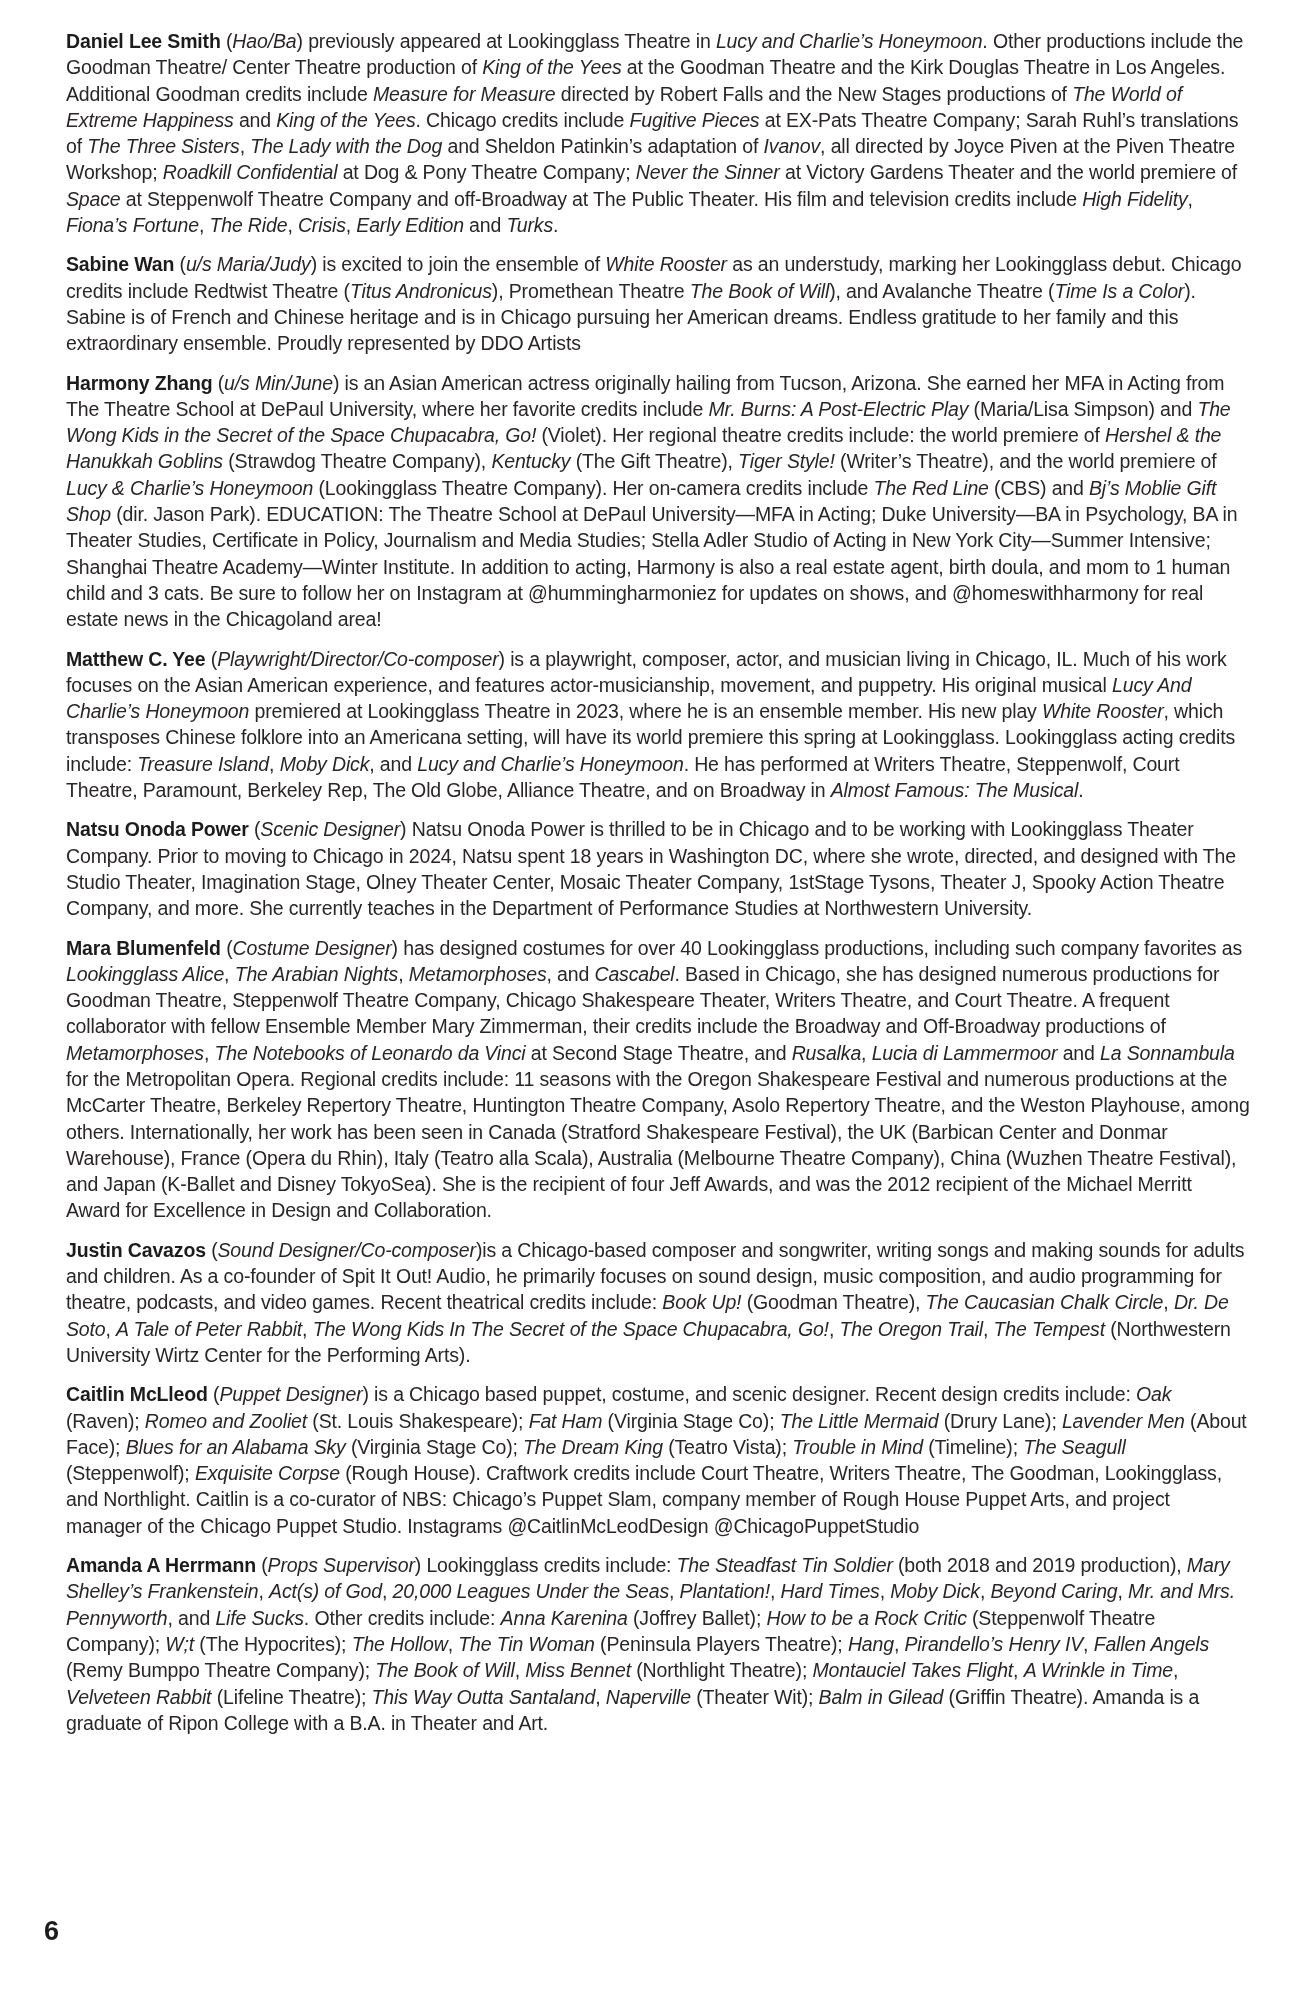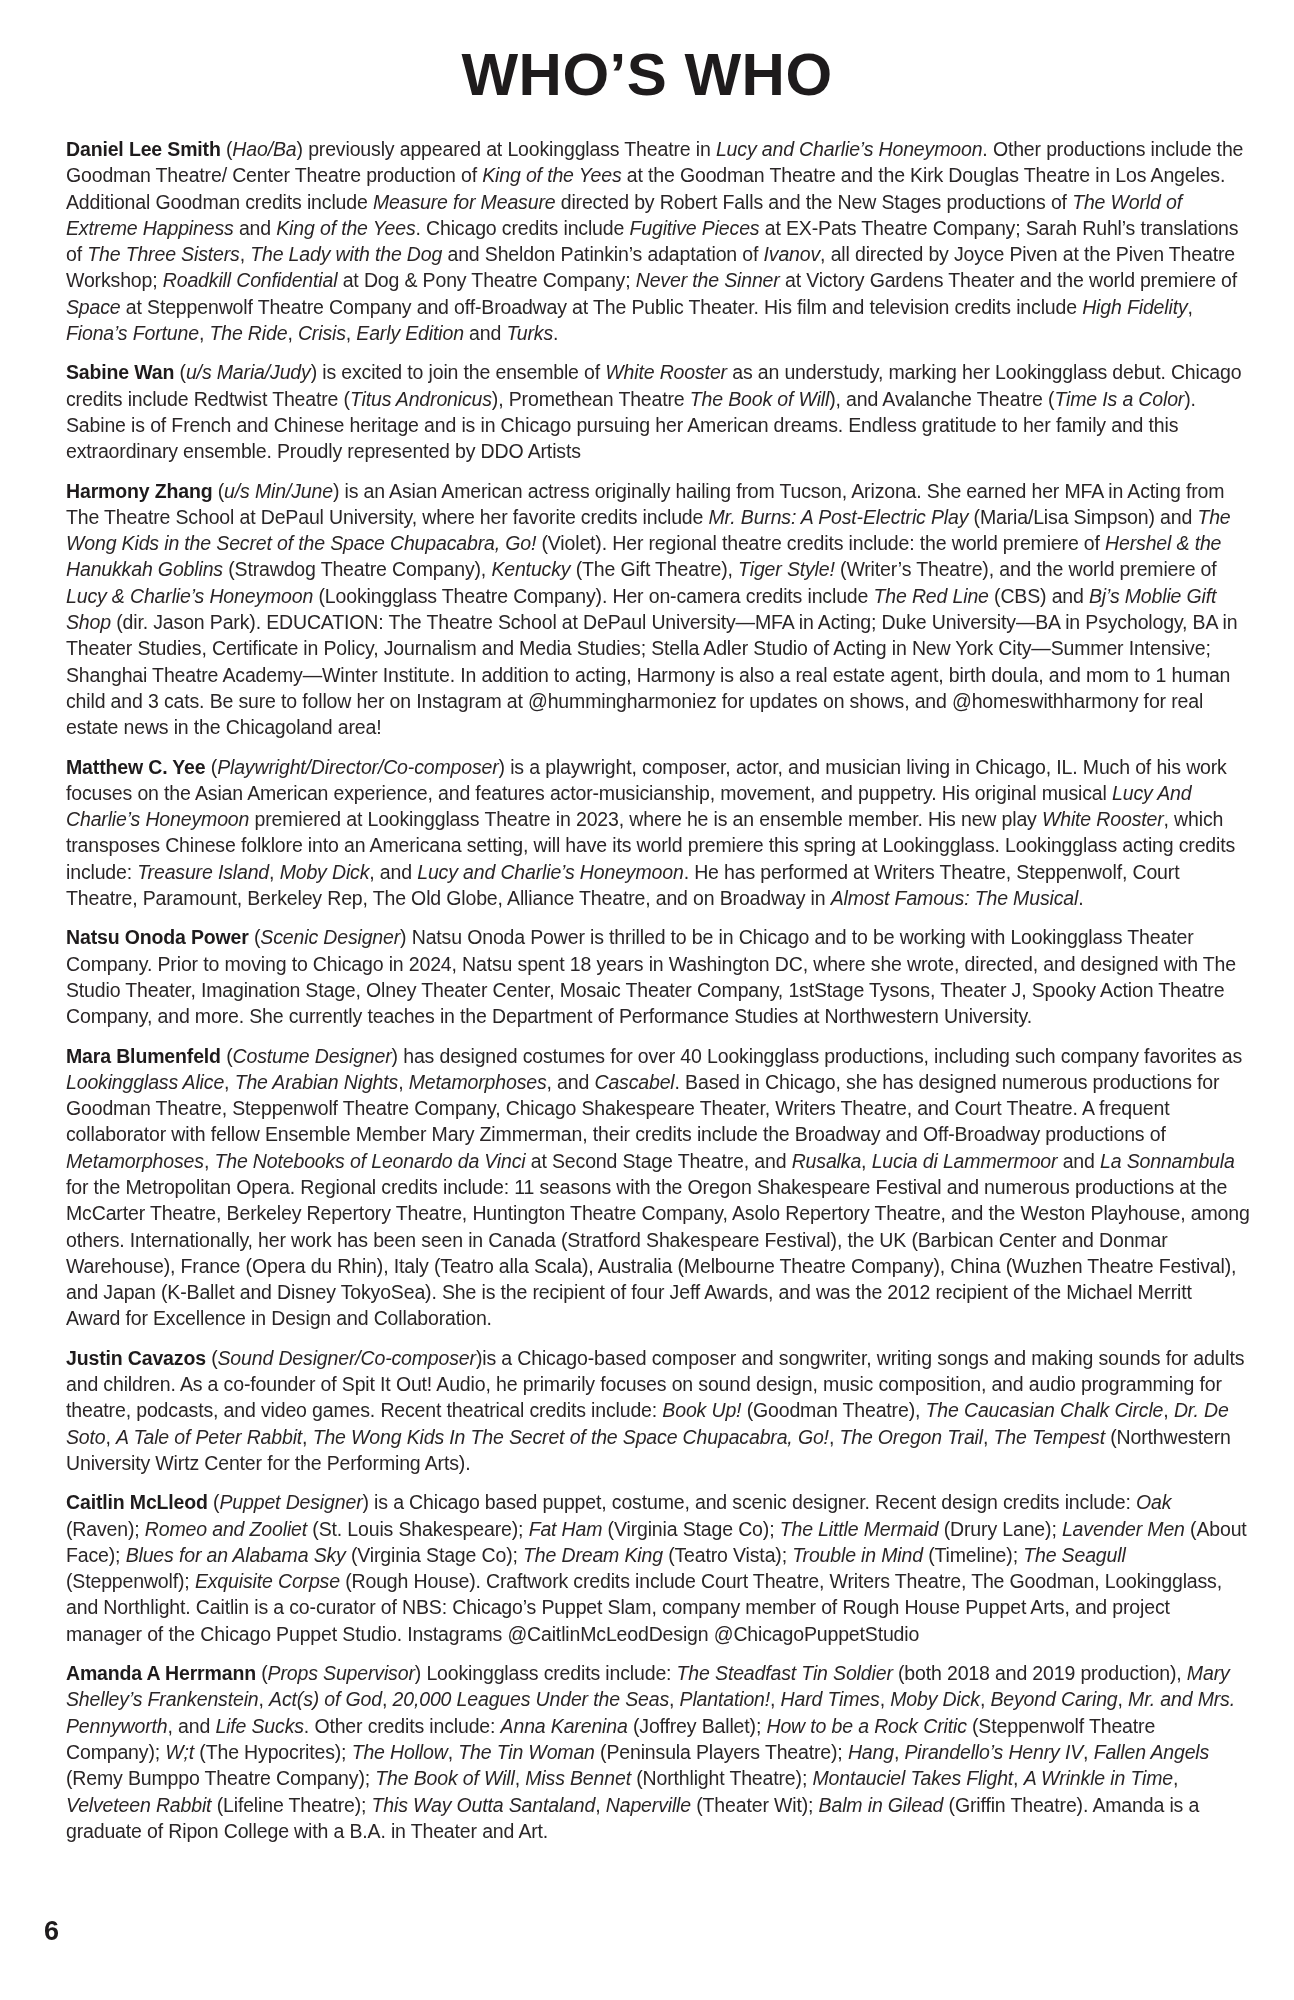--- a/index.html
+++ b/index.html
@@ -42,21 +42,20 @@
     top: 1916px;
     font-size: 27px;
     font-weight: bold;
     color: #1e1b1c;
   }
 </style>
 </head>
 <body>
 
 <div class="page">
-  <h1 class="title">WHO’S WHO</h1>
 
   <div class="bios">
     <p class="bio"><span class="b">Daniel Lee Smith</span><span> (</span><span class="i">Hao/Ba</span><span>) previously appeared at Lookingglass Theatre in </span><span class="i">Lucy and Charlie’s Honeymoon</span><span>. Other productions include the Goodman Theatre/ Center Theatre production of </span><span class="i">King of the Yees</span><span> at the Goodman Theatre and the Kirk Douglas Theatre in Los Angeles. Additional Goodman credits include </span><span class="i">Measure for Measure</span><span> directed by Robert Falls and the New Stages productions of </span><span class="i">The World of Extreme Happiness</span><span> and </span><span class="i">King of the Yees</span><span>. Chicago credits include </span><span class="i">Fugitive Pieces</span><span> at EX-Pats Theatre Company; Sarah Ruhl’s translations of </span><span class="i">The Three Sisters</span><span>, </span><span class="i">The Lady with the Dog</span><span> and Sheldon Patinkin’s adaptation of </span><span class="i">Ivanov</span><span>, all directed by Joyce Piven at the Piven Theatre Workshop; </span><span class="i">Roadkill Confidential</span><span> at Dog &amp; Pony Theatre Company; </span><span class="i">Never the Sinner</span><span> at Victory Gardens Theater and the world premiere of </span><span class="i">Space</span><span> at Steppenwolf Theatre Company and off-Broadway at The Public Theater. His film and television credits include </span><span class="i">High Fidelity</span><span>, </span><span class="i">Fiona’s Fortune</span><span>, </span><span class="i">The Ride</span><span>, </span><span class="i">Crisis</span><span>, </span><span class="i">Early Edition</span><span> and </span><span class="i">Turks</span><span>.</span></p>
     <p class="bio"><span class="b">Sabine Wan</span><span> (</span><span class="i">u/s Maria/Judy</span><span>) is excited to join the ensemble of </span><span class="i">White Rooster</span><span> as an understudy, marking her Lookingglass debut. Chicago credits include Redtwist Theatre (</span><span class="i">Titus Andronicus</span><span>), Promethean Theatre </span><span class="i">The Book of Will</span><span>), and Avalanche Theatre (</span><span class="i">Time Is a Color</span><span>). Sabine is of French and Chinese heritage and is in Chicago pursuing her American dreams. Endless gratitude to her family and this extraordinary ensemble. Proudly represented by DDO Artists</span></p>
     <p class="bio"><span class="b">Harmony Zhang</span><span> (</span><span class="i">u/s Min/June</span><span>) is an Asian American actress originally hailing from Tucson, Arizona. She earned her MFA in Acting from The Theatre School at DePaul University, where her favorite credits include </span><span class="i">Mr. Burns: A Post-Electric Play</span><span> (Maria/Lisa Simpson) and </span><span class="i">The Wong Kids in the Secret of the Space Chupacabra, Go!</span><span> (Violet). Her regional theatre credits include: the world premiere of </span><span class="i">Hershel &amp; the Hanukkah Goblins</span><span> (Strawdog Theatre Company), </span><span class="i">Kentucky</span><span> (The Gift Theatre), </span><span class="i">Tiger Style!</span><span> (Writer’s Theatre), and the world premiere of </span><span class="i">Lucy &amp; Charlie’s Honeymoon</span><span> (Lookingglass Theatre Company). Her on-camera credits include </span><span class="i">The Red Line</span><span> (CBS) and </span><span class="i">Bj’s Moblie Gift Shop</span><span> (dir. Jason Park). EDUCATION: The Theatre School at DePaul University—MFA in Acting; Duke University—BA in Psychology, BA in Theater Studies, Certificate in Policy, Journalism and Media Studies; Stella Adler Studio of Acting in New York City—Summer Intensive; Shanghai Theatre Academy—Winter Institute. In addition to acting, Harmony is also a real estate agent, birth doula, and mom to 1 human child and 3 cats. Be sure to follow her on Instagram at @hummingharmoniez for updates on shows, and @homeswithharmony for real estate news in the Chicagoland area!</span></p>
     <p class="bio"><span class="b">Matthew C. Yee</span><span> (</span><span class="i">Playwright/Director/Co-composer</span><span>) is a playwright, composer, actor, and musician living in Chicago, IL. Much of his work focuses on the Asian American experience, and features actor-musicianship, movement, and puppetry. His original musical </span><span class="i">Lucy And Charlie’s Honeymoon</span><span> premiered at Lookingglass Theatre in 2023, where he is an ensemble member. His new play </span><span class="i">White Rooster</span><span>, which transposes Chinese folklore into an Americana setting, will have its world premiere this spring at Lookingglass. Lookingglass acting credits include: </span><span class="i">Treasure Island</span><span>, </span><span class="i">Moby Dick</span><span>, and </span><span class="i">Lucy and Charlie’s Honeymoon</span><span>. He has performed at Writers Theatre, Steppenwolf, Court Theatre, Paramount, Berkeley Rep, The Old Globe, Alliance Theatre, and on Broadway in </span><span class="i">Almost Famous: The Musical</span><span>.</span></p>
     <p class="bio"><span class="b">Natsu Onoda Power</span><span> (</span><span class="i">Scenic Designer</span><span>) Natsu Onoda Power is thrilled to be in Chicago and to be working with Lookingglass Theater Company. Prior to moving to Chicago in 2024, Natsu spent 18 years in Washington DC, where she wrote, directed, and designed with The Studio Theater, Imagination Stage, Olney Theater Center, Mosaic Theater Company, 1stStage Tysons, Theater J, Spooky Action Theatre Company, and more. She currently teaches in the Department of Performance Studies at Northwestern University.</span></p>
     <p class="bio"><span class="b">Mara Blumenfeld</span><span> (</span><span class="i">Costume Designer</span><span>) has designed costumes for over 40 Lookingglass productions, including such company favorites as </span><span class="i">Lookingglass Alice</span><span>, </span><span class="i">The Arabian Nights</span><span>, </span><span class="i">Metamorphoses</span><span>, and </span><span class="i">Cascabel</span><span>. Based in Chicago, she has designed numerous productions for Goodman Theatre, Steppenwolf Theatre Company, Chicago Shakespeare Theater, Writers Theatre, and Court Theatre. A frequent collaborator with fellow Ensemble Member Mary Zimmerman, their credits include the Broadway and Off-Broadway productions of </span><span class="i">Metamorphoses</span><span>, </span><span class="i">The Notebooks of Leonardo da Vinci</span><span> at Second Stage Theatre, and </span><span class="i">Rusalka</span><span>, </span><span class="i">Lucia di Lammermoor</span><span> and </span><span class="i">La Sonnambula</span><span> for the Metropolitan Opera. Regional credits include: 11 seasons with the Oregon Shakespeare Festival and numerous productions at the McCarter Theatre, Berkeley Repertory Theatre, Huntington Theatre Company, Asolo Repertory Theatre, and the Weston Playhouse, among others. Internationally, her work has been seen in Canada (Stratford Shakespeare Festival), the UK (Barbican Center and Donmar Warehouse), France (Opera du Rhin), Italy (Teatro alla Scala), Australia (Melbourne Theatre Company), China (Wuzhen Theatre Festival), and Japan (K-Ballet and Disney TokyoSea). She is the recipient of four Jeff Awards, and was the 2012 recipient of the Michael Merritt Award for Excellence in Design and Collaboration.</span></p>
     <p class="bio"><span class="b">Justin Cavazos</span><span> (</span><span class="i">Sound Designer/Co-composer</span><span>)is a Chicago-based composer and songwriter, writing songs and making sounds for adults and children. As a co-founder of Spit It Out! Audio, he primarily focuses on sound design, music composition, and audio programming for theatre, podcasts, and video games. Recent theatrical credits include: </span><span class="i">Book Up!</span><span> (Goodman Theatre), </span><span class="i">The Caucasian Chalk Circle</span><span>, </span><span class="i">Dr. De Soto</span><span>, </span><span class="i">A Tale of Peter Rabbit</span><span>, </span><span class="i">The Wong Kids In The Secret of the Space Chupacabra, Go!</span><span>, </span><span class="i">The Oregon Trail</span><span>, </span><span class="i">The Tempest</span><span> (Northwestern University Wirtz Center for the Performing Arts).</span></p>
     <p class="bio"><span class="b">Caitlin McLleod</span><span> (</span><span class="i">Puppet Designer</span><span>) is a Chicago based puppet, costume, and scenic designer. Recent design credits include: </span><span class="i">Oak</span><span> (Raven); </span><span class="i">Romeo and Zooliet</span><span> (St. Louis Shakespeare); </span><span class="i">Fat Ham</span><span> (Virginia Stage Co); </span><span class="i">The Little Mermaid</span><span> (Drury Lane); </span><span class="i">Lavender Men</span><span> (About Face); </span><span class="i">Blues for an Alabama Sky</span><span> (Virginia Stage Co); </span><span class="i">The Dream King</span><span> (Teatro Vista); </span><span class="i">Trouble in Mind</span><span> (Timeline); </span><span class="i">The Seagull</span><span> (Steppenwolf); </span><span class="i">Exquisite Corpse</span><span> (Rough House). Craftwork credits include Court Theatre, Writers Theatre, The Goodman, Lookingglass, and Northlight. Caitlin is a co-curator of NBS: Chicago’s Puppet Slam, company member of Rough House Puppet Arts, and project manager of the Chicago Puppet Studio. Instagrams @CaitlinMcLeodDesign @ChicagoPuppetStudio</span></p>

